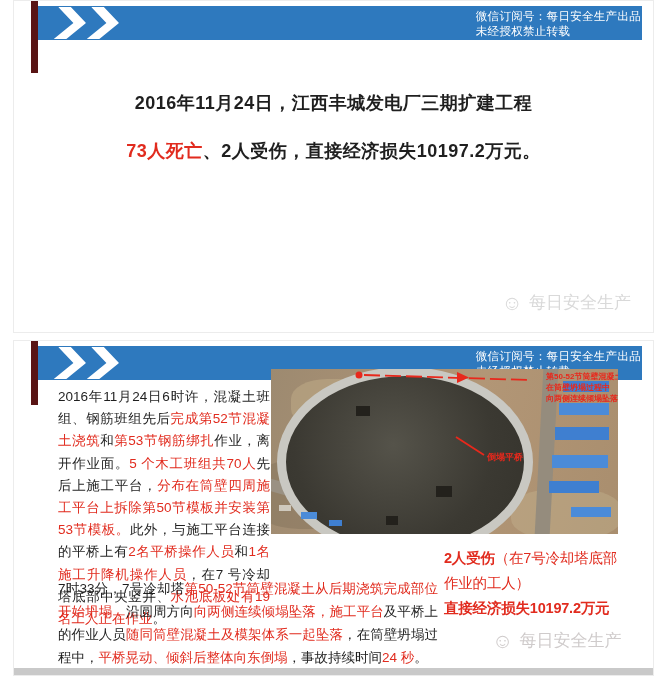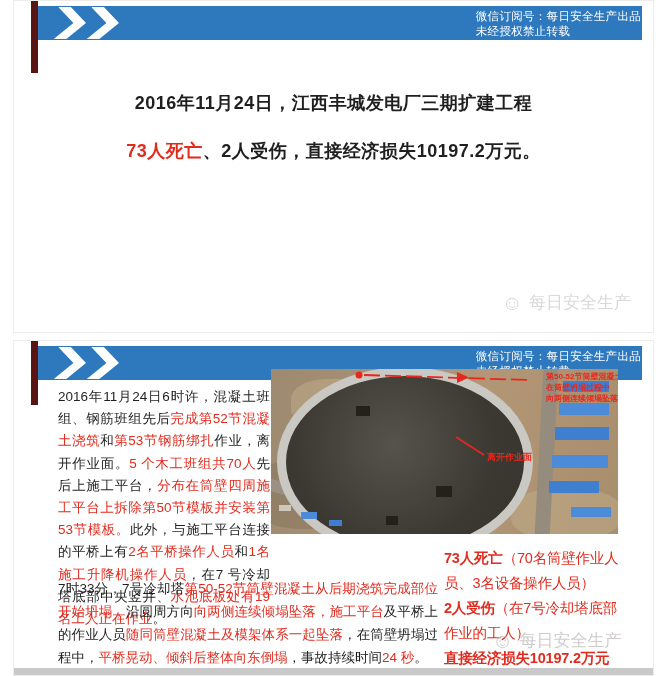--- a/index.html
+++ b/index.html
@@ -130,28 +130,27 @@
         <circle cx="88" cy="6" r="3.5" fill="#e8281c"></circle>
         <line x1="93" y1="6" x2="258" y2="11" stroke="#e8281c" stroke-width="1.8" stroke-dasharray="16 5"></line>
         <polygon points="186,3 198,8.5 186,14" fill="#e8281c"></polygon>
         <line x1="185" y1="68" x2="213" y2="86" stroke="#e8281c" stroke-width="1.8"></line>
       </svg>
       <div class="anno-top">
         <div>第50-52节筒壁混凝土</div>
         <div>在筒壁坍塌过程中</div>
         <div>向两侧连续倾塌坠落</div>
       </div>
-      <div class="anno-bridge">离开作业面</div>
+      <div class="anno-bridge">倒塌平桥</div>
     </div>
 
     <div class="para p1"><span class="seg-k">2016年11月24日6时许，混凝土班组、钢筋班组先后</span><span class="seg-r">完成第52节混凝土浇筑</span><span class="seg-k">和</span><span class="seg-r">第53节钢筋绑扎</span><span class="seg-k">作业，离开作业面。</span><span class="seg-r">5 个木工班组共70人</span><span class="seg-k">先后上施工平台，</span><span class="seg-r">分布在筒壁四周施工平台上拆除第50节模板并安装第53节模板。</span><span class="seg-k">此外，与施工平台连接的平桥上有</span><span class="seg-r">2名平桥操作人员</span><span class="seg-k">和</span><span class="seg-r">1名施工升降机操作人员</span><span class="seg-k">，在7 号冷却塔底部中央竖井、</span><span class="seg-r">水池底板处有19名工人正在作业</span><span class="seg-k">。</span></div>
     <div class="para p2"><span class="seg-k">7时33分，7号冷却塔</span><span class="seg-r">第50-52节筒壁混凝土从后期浇筑完成部位开始坍塌，</span><span class="seg-k">沿圆周方向</span><span class="seg-r">向两侧连续倾塌坠落，</span><span class="seg-r">施工平台</span><span class="seg-k">及平桥上的作业人员</span><span class="seg-r">随同筒壁混凝土及模架体系一起坠落</span><span class="seg-k">，在筒壁坍塌过程中，</span><span class="seg-r">平桥晃动、倾斜后整体向东倒塌</span><span class="seg-k">，事故持续时间</span><span class="seg-r">24 秒</span><span class="seg-k">。</span></div>
 
     <div class="summary">
-      <div class="summary-row"><span class="seg-rb">73人死亡</span><span class="seg-r">（70名筒壁作业人员、3名设备操作人员）</span></div>
       <div class="summary-row"><span class="seg-rb">2人受伤</span><span class="seg-r">（在7号冷却塔底部作业的工人）</span></div>
       <div class="summary-row"><span class="seg-rb">直接经济损失10197.2万元</span></div>
     </div>
 
     <div class="watermark">
       <span class="wm-logo">☺</span>
       <span>每日安全生产</span>
     </div>
 
     <div class="gray-strip"></div>

